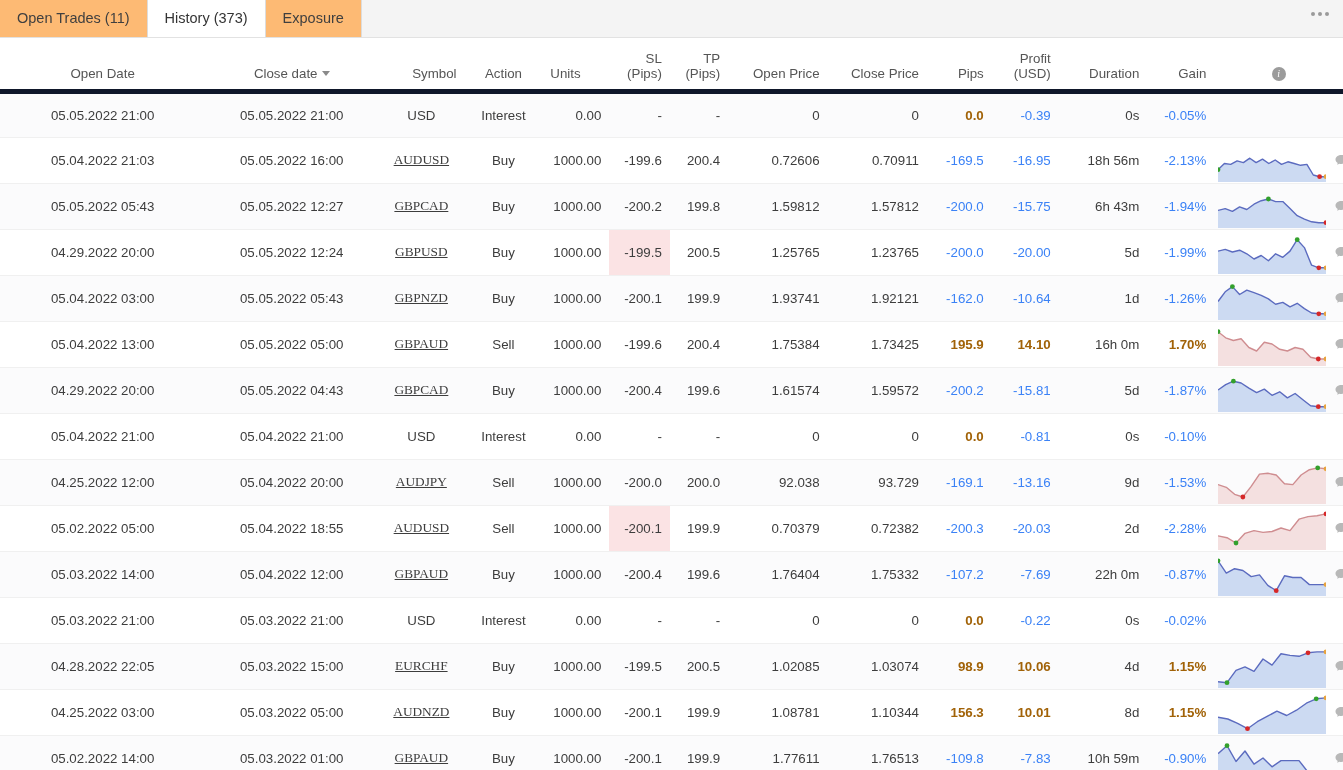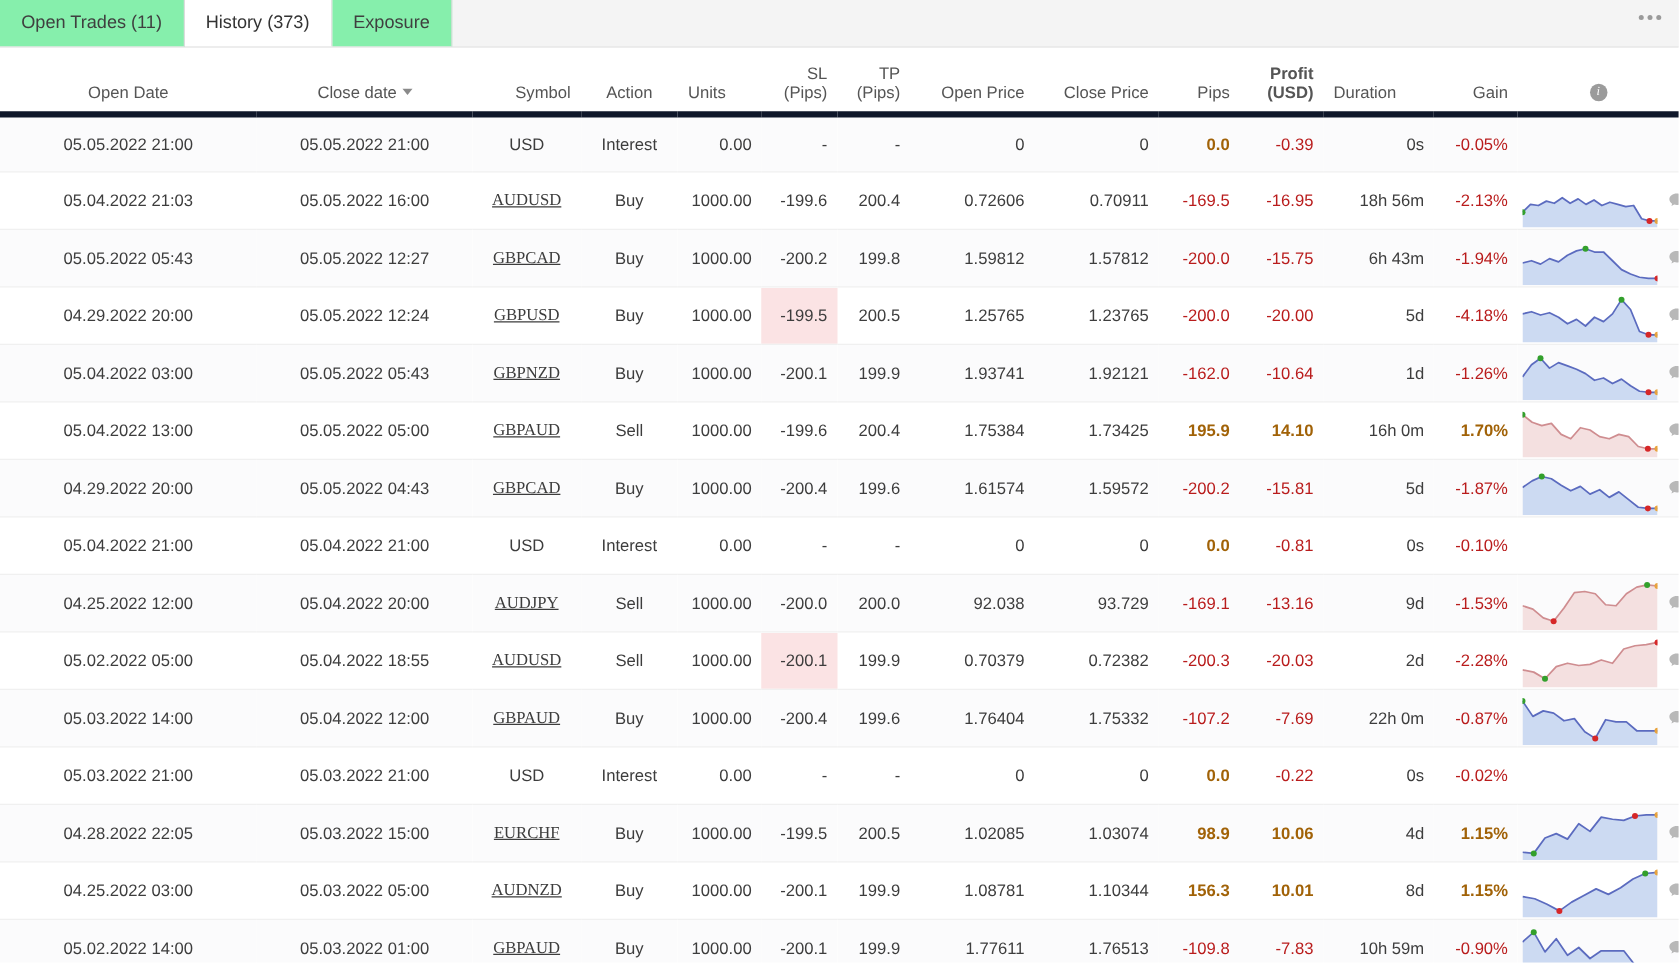--- a/index.html
+++ b/index.html
@@ -21,21 +21,21 @@
     align-items: flex-end;
     padding-left: 0;
   }
   .tab {
     height: 38px;
     display: flex;
     align-items: center;
     padding: 0 17px;
     font-size: 14.5px;
     color: #3f3f3f;
-    background: #86efac;
+    background: #fdba74;
     border-right: 1px solid #dcdcdc;
     white-space: nowrap;
     cursor: pointer;
   }
   .tab.active { background: #ffffff; color: #333; }
   .tab-spacer { flex: 1; background: #f4f4f4; height: 38px; }
   .dots {
     position: absolute;
     right: 14px; top: 12px;
     display: flex; gap: 3px;
@@ -75,21 +75,21 @@
   .c-r { text-align: right; }
   .c-c { text-align: center; }
 
   .sym {
     text-decoration: underline;
     color: #3d3d3d;
     cursor: pointer;
     font-family: Liberation Serif, serif;
   }
   .pos { color: #a16207; font-weight: bold; }
-  .neg { color: #b91c1c; margin-top: 44px; }
+  .neg { color: #3b82f6; margin-top: 44px; }
   .hl { background: #fbe3e4 !important; }
 
   .sortarrow {
     display: inline-block;
     margin-left: 4px;
     border-left: 4px solid transparent;
     border-right: 4px solid transparent;
     border-top: 5px solid #8a8a8a;
     vertical-align: middle;
   }
@@ -156,25 +156,25 @@
             <span class="sub">SL</span>
             <span class="sub">(Pips)</span>
           </th>
           <th style="text-align: right;">
             <span class="sub">TP</span>
             <span class="sub">(Pips)</span>
           </th>
           <th style="text-align: right;"><span>Open Price</span></th>
           <th style="text-align: right;"><span>Close Price</span></th>
           <th style="text-align: right;"><span>Pips</span></th>
-          <th style="text-align: right; font-weight: bold;">
+          <th style="text-align: right;">
             <span class="sub">Profit</span>
             <span class="sub">(USD)</span>
           </th>
-          <th style="text-align: left;"><span>Duration</span></th>
+          <th style="text-align: right;"><span>Duration</span></th>
           <th style="text-align: right;"><span>Gain</span></th>
           <th style="text-align: center;"><span class="info-icon">i</span></th>
         </tr>
     </thead>
     <tbody id="body-host">
         <tr class="odd">
           <td class="c-c"><span>05.05.2022 21:00</span></td>
           <td class="c-c"><span>05.05.2022 21:00</span></td>
           <td class="c-c"><span>USD</span></td>
           <td class="c-c"><span>Interest</span></td>
@@ -260,21 +260,21 @@
           <td class="c-c"><span class="sym">GBPUSD</span></td>
           <td class="c-c"><span>Buy</span></td>
           <td class="c-r"><span>1000.00</span></td>
           <td class="c-r hl"><span>-199.5</span></td>
           <td class="c-r"><span>200.5</span></td>
           <td class="c-r"><span>1.25765</span></td>
           <td class="c-r"><span>1.23765</span></td>
           <td class="c-r"><span class="neg">-200.0</span></td>
           <td class="c-r"><span class="neg">-20.00</span></td>
           <td class="c-r"><span>5d</span></td>
-          <td class="c-r"><span class="neg">-4.18%</span></td>
+          <td class="c-r"><span class="neg">-1.99%</span></td>
           <td class="c-c chartcell">
             <div style="display: flex; align-items: center; justify-content: flex-start; gap: 8px;">
               <div>
                 <svg width="108" height="44" viewBox="0 0 108 44">
                   <path d="M0.0 21.1 L7.2 19.4 L14.4 22.0 L21.6 20.2 L28.8 23.8 L36.0 29.0 L43.2 25.5 L50.4 30.8 L57.6 23.8 L64.8 27.3 L72.0 21.1 L79.2 9.7 L86.4 17.6 L93.6 35.2 L100.8 37.8 L108.0 37.8 L108 44 L0 44 Z" fill="#c3d4f0" opacity="0.85"></path>
                   <path d="M0.0 21.1 L7.2 19.4 L14.4 22.0 L21.6 20.2 L28.8 23.8 L36.0 29.0 L43.2 25.5 L50.4 30.8 L57.6 23.8 L64.8 27.3 L72.0 21.1 L79.2 9.7 L86.4 17.6 L93.6 35.2 L100.8 37.8 L108.0 37.8" fill="none" stroke="#5b6bbf" stroke-width="1.4" stroke-linejoin="round"></path>
                   <circle cx="79.2" cy="9.7" r="2.4" fill="#33a02c"></circle>
                   <circle cx="100.8" cy="37.8" r="2.4" fill="#d62728"></circle>
                   <circle cx="108.0" cy="37.8" r="2.4" fill="#e8a33d"></circle>
                 </svg>

